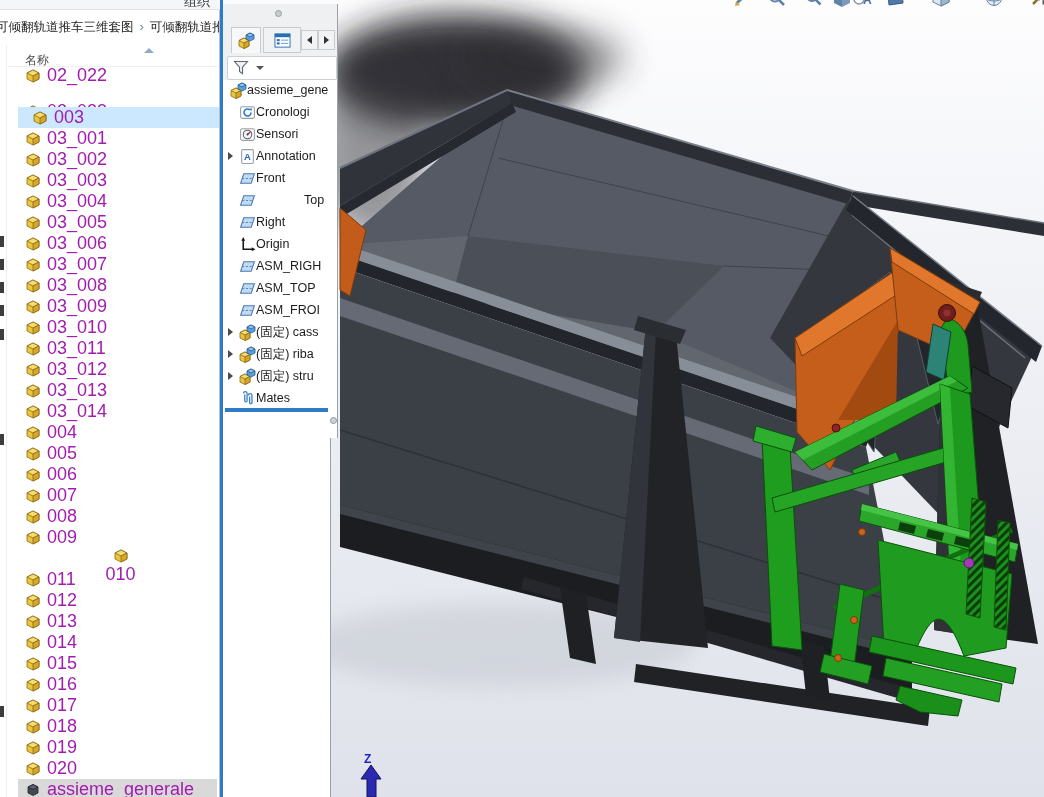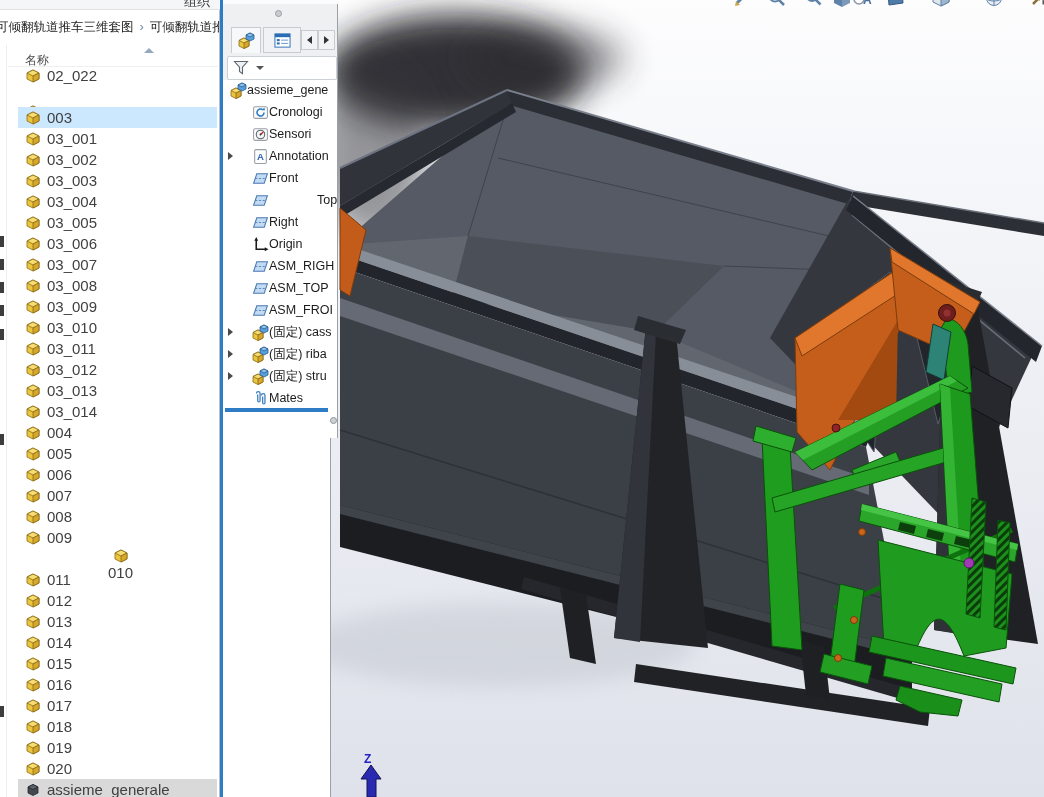--- a/index.html
+++ b/index.html
@@ -18,25 +18,25 @@
   .crumb-sep{font-size:13px;color:#6f8aa5;margin:0 6px 2px 6px;}
   .navpane-line{position:absolute;left:6px;top:45px;width:1px;height:752px;background:#ededed;}
   .frag{position:absolute;left:0;width:4px;background:#3d3d3d;}
   .list-header{position:absolute;left:8px;top:48px;width:210px;height:18px;}
   .list-header .hdr{position:absolute;left:17px;top:4px;font-size:12px;color:#4c4c4c;}
   .sort-chev{position:absolute;left:136px;top:0;width:0;height:0;border-left:5px solid transparent;
              border-right:5px solid transparent;border-bottom:5px solid #93a9c0;}
   .hdr-line{position:absolute;left:8px;top:66px;width:210px;height:1px;background:#f0f0f0;}
   #file-list{position:absolute;left:0;top:0;width:219px;height:797px;overflow:hidden;}
   .file-row{position:absolute;left:18px;width:199px;height:21px;display:flex;align-items:center;}
-  .file-row.sel{background:#cbe8ff;}
+  .file-row.sel{background:#cbe8ff;padding-left:7px;}
   .file-row.isel{background:#d9d9d9;}
   .fic{width:16px;height:16px;margin-left:7px;flex:0 0 16px;}
   .fic svg{width:16px;height:16px;display:block;}
-  .flb{font-size:15px;color:#404040;margin-left:6px;white-space:nowrap;}
+  .flb{font-size:18px;color:#a21caf;margin-left:6px;white-space:nowrap;}
   
   #swpanel{position:absolute;left:220px;top:0;width:118px;height:797px;}
   .blue-edge{position:absolute;left:0;top:0;width:3px;height:797px;background:#2e7bc6;}
   .chrome{position:absolute;left:3px;top:0;width:115px;height:80px;background:#eef0f2;
           border-right:1px solid #9aa0a6;box-sizing:border-box;}
   .chrome-topstrip{position:absolute;left:0;top:0;width:115px;height:4px;background:#fbfcfd;}
   .grip-dot{position:absolute;left:52px;top:10px;width:7px;height:7px;border-radius:50%;
             background:#c9cdd0;border:1px solid #989ea3;box-sizing:border-box;}
   .tabbar{position:absolute;left:0;top:26px;width:115px;height:28px;}
   .tab{position:absolute;top:1px;height:26px;box-sizing:border-box;display:flex;align-items:center;
@@ -60,21 +60,21 @@
             border-right:1px solid #9aa0a6;box-sizing:border-box;}
   .tree-right-border{position:absolute;left:110px;top:438px;width:1px;height:359px;background:#9aa0a6;}
   #tree{position:absolute;left:3px;top:0;width:115px;height:797px;overflow:hidden;}
   .tree-row{position:absolute;left:0;width:115px;height:22px;display:flex;align-items:center;
             white-space:nowrap;overflow:hidden;}
   .tarrow{position:absolute;left:5px;width:0;height:0;border-top:4px solid transparent;
           border-bottom:4px solid transparent;border-left:5px solid #4a4a4a;}
   .tic{width:17px;height:17px;flex:0 0 17px;}
   .tic svg{width:17px;height:17px;display:block;}
   .tlb{font-size:12.5px;color:#1b1b1b;}
-  .ind0{padding-left:7px;} .ind1{padding-left:29px;}
+  .ind0{padding-left:7px;} .ind1{padding-left:16px;}
   .splitter{position:absolute;left:5px;top:408px;width:103px;height:4px;background:#2e7bc6;}
   .rollback-dot{position:absolute;left:110px;top:417px;width:7px;height:7px;border-radius:50%;
                 background:#cdd1d3;border:1px solid #8f959a;box-sizing:border-box;}
   
   #viewport{position:absolute;left:331px;top:0;width:713px;height:797px;
             background:linear-gradient(180deg,#fdfdfe 0%,#eef0f5 45%,#dfe2ea 100%);}
   #modelsvg{position:absolute;left:0;top:0;}
   #hud{position:absolute;left:726px;top:0;width:318px;height:10px;overflow:hidden;}
   .hudic{position:absolute;top:-13px;width:22px;height:22px;}
   .hudic svg{width:22px;height:22px;display:block;}

